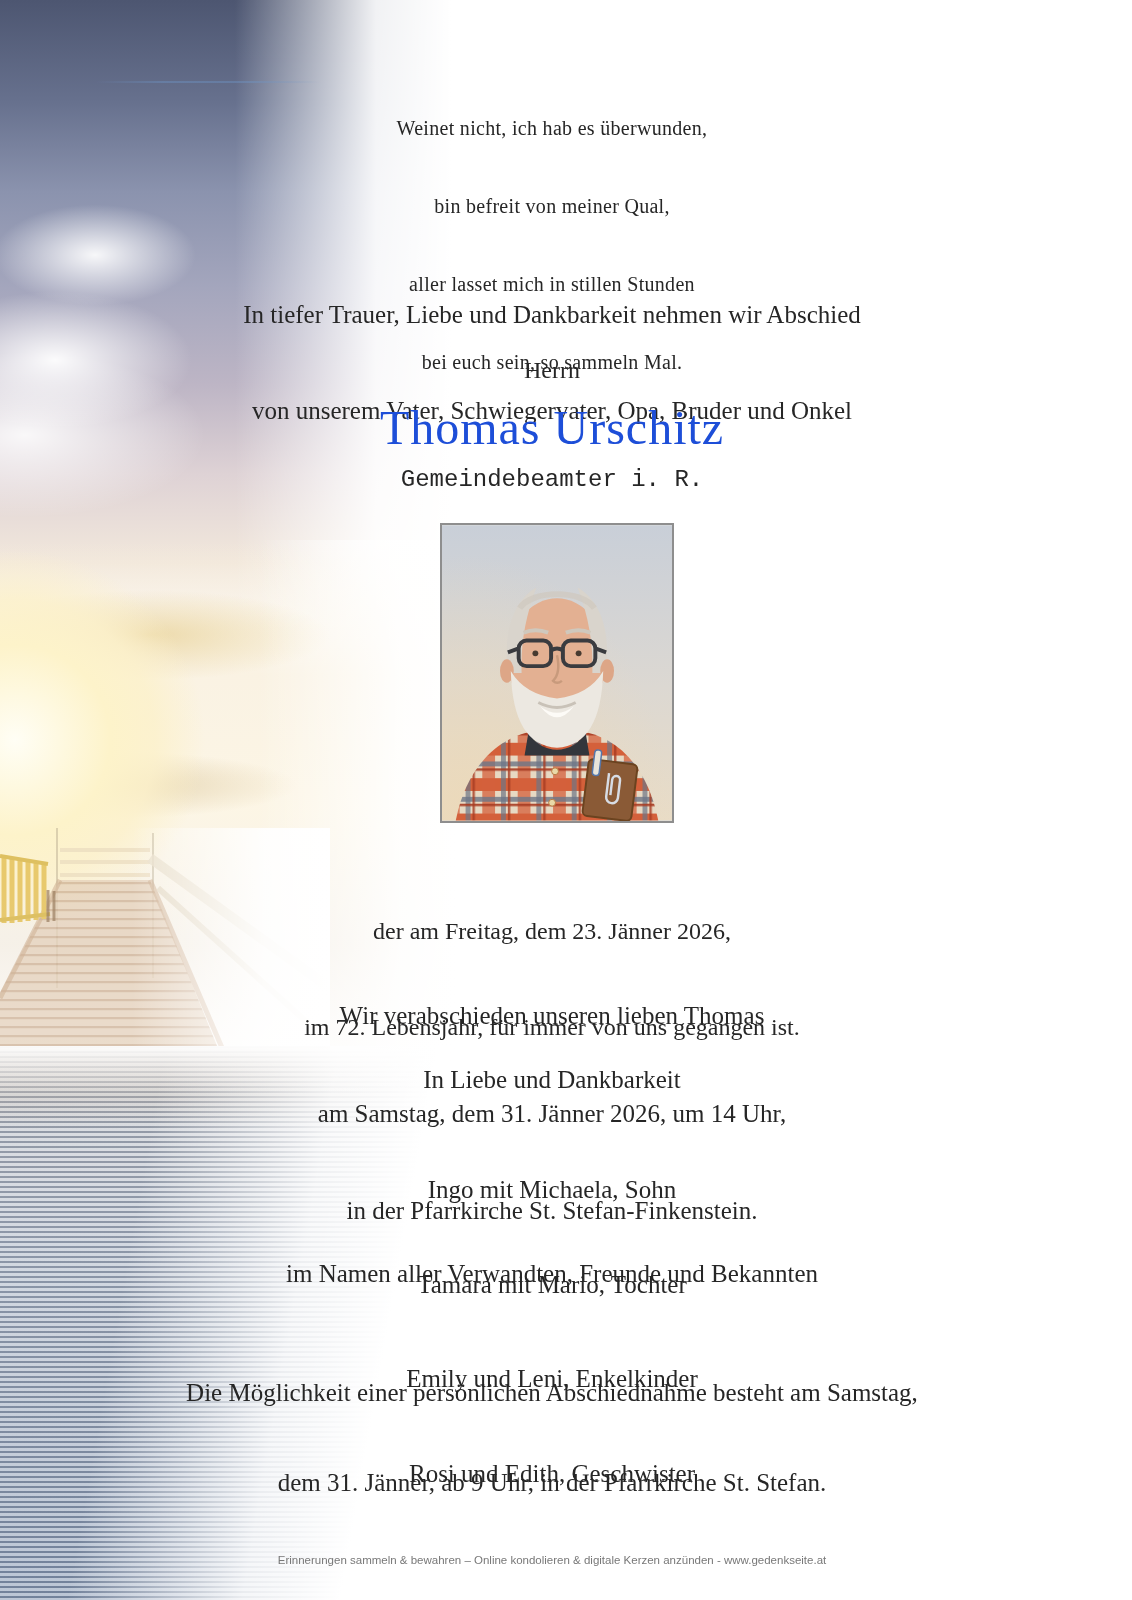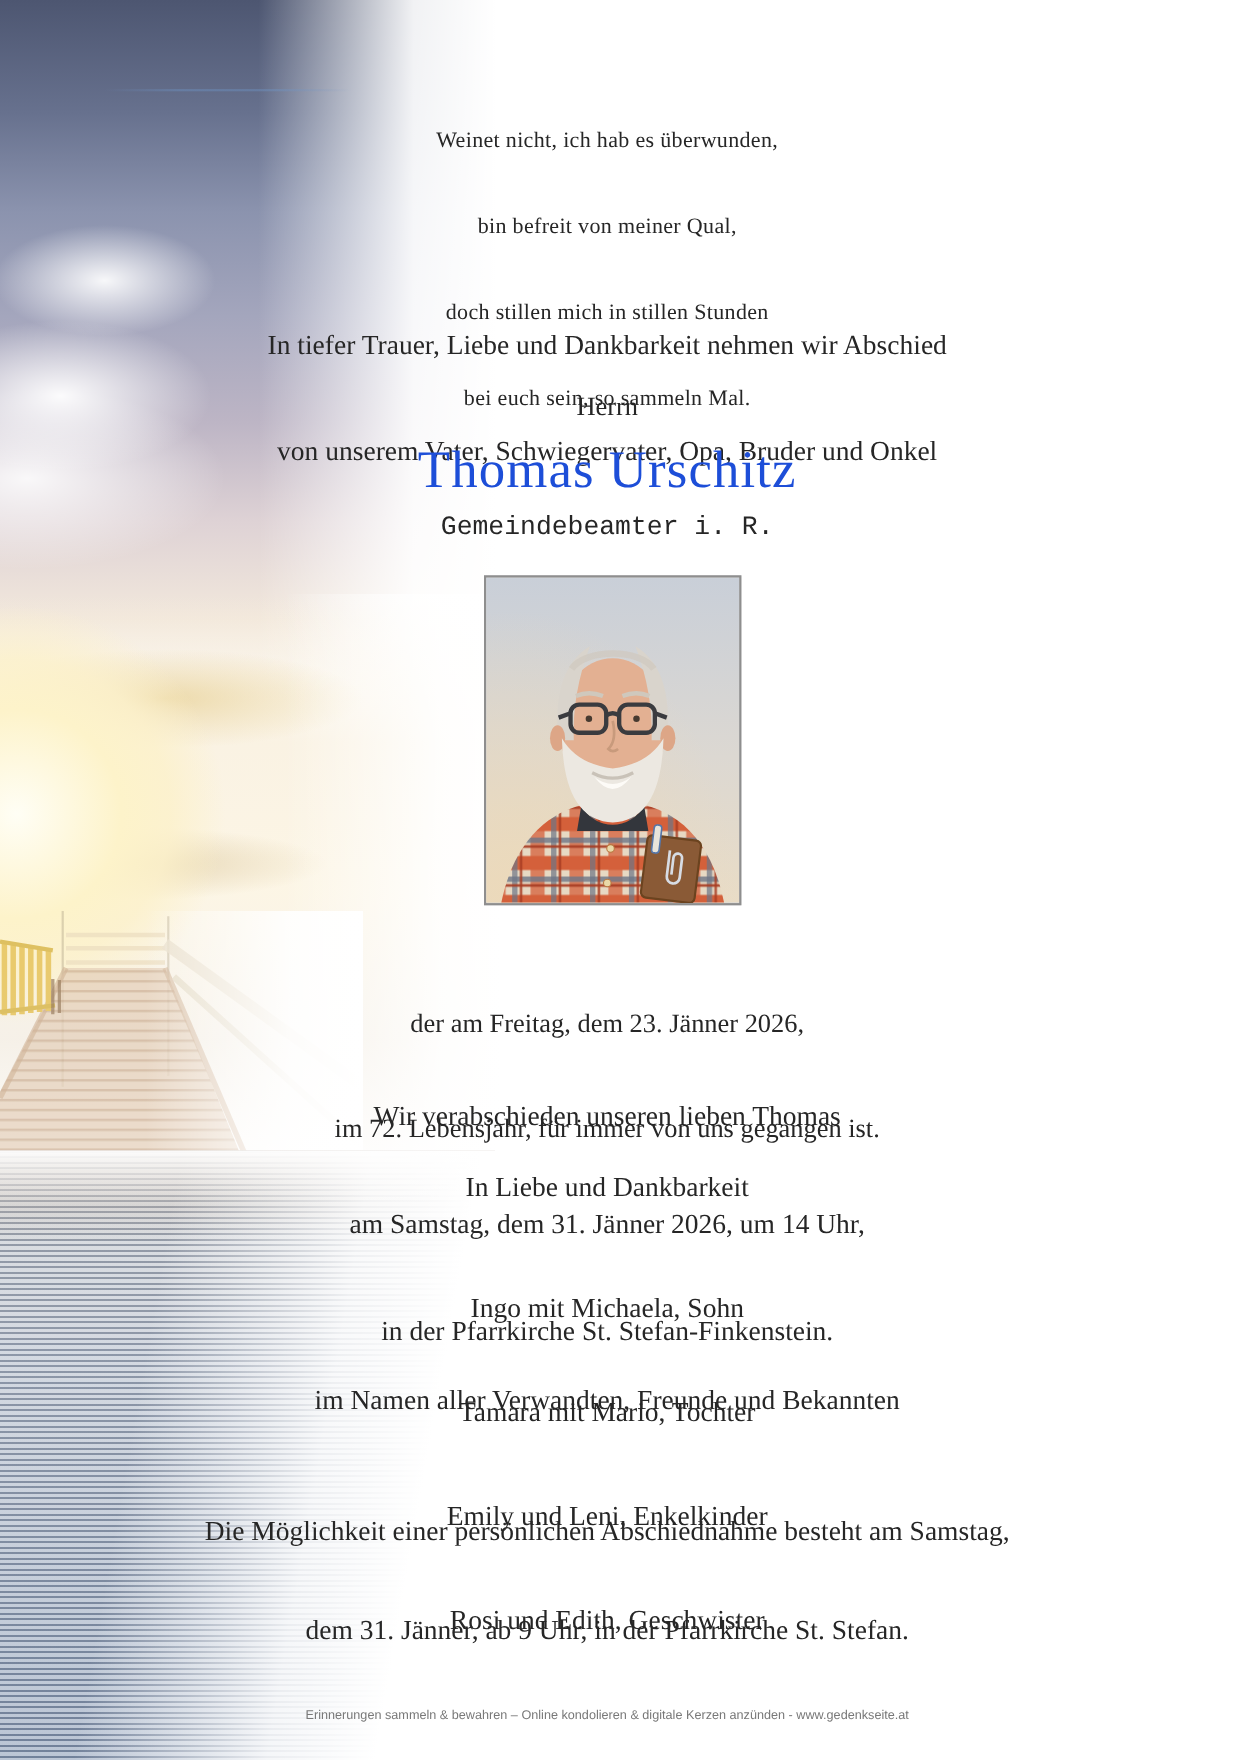--- a/index.html
+++ b/index.html
@@ -110,21 +110,21 @@
       <path d="M158,60 L330,215" stroke="#dfd3bd" stroke-width="6" opacity="0.7"></path>
     </g>
     <rect width="330" height="250" fill="url(#pierfade)"></rect>
   </svg>
 
   <div class="layer planks"></div>
 
   <div class="tb poem">
     <div>Weinet nicht, ich hab es überwunden,</div>
     <div>bin befreit von meiner Qual,</div>
-    <div>doch stillen mich in stillen Stunden</div>
+    <div>aller lasset mich in stillen Stunden</div>
     <div>bei euch sein, so sammeln Mal.</div>
   </div>
 
   <div class="tb intro">
     <div>In tiefer Trauer, Liebe und Dankbarkeit nehmen wir Abschied</div>
     <div>von unserem Vater, Schwiegervater, Opa, Bruder und Onkel</div>
   </div>
 
   <div class="tb salutation">Herrn</div>
   <div class="tb name">Thomas Urschitz</div>

